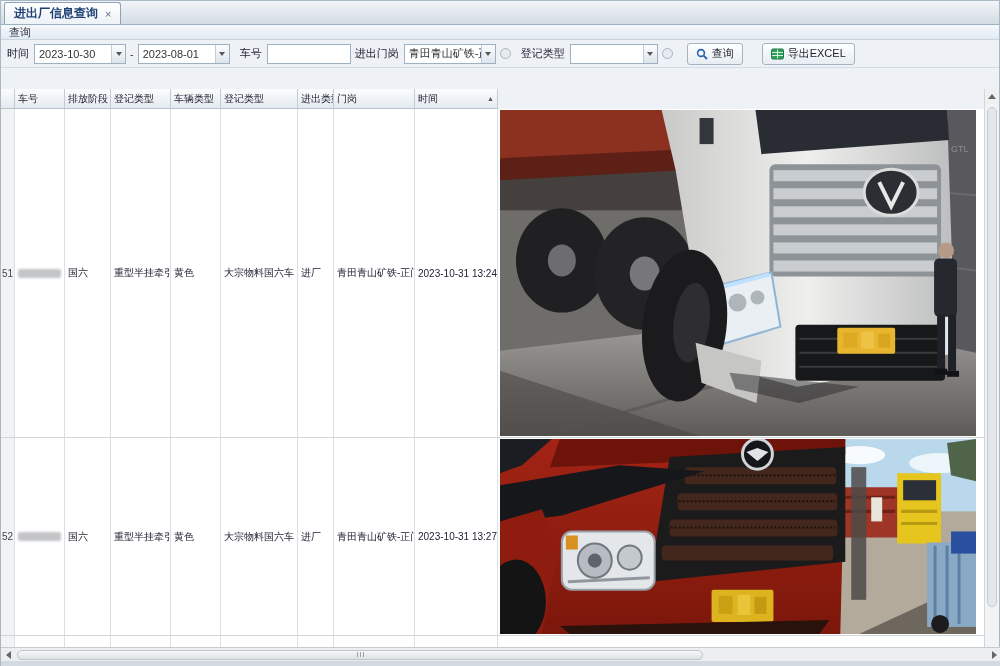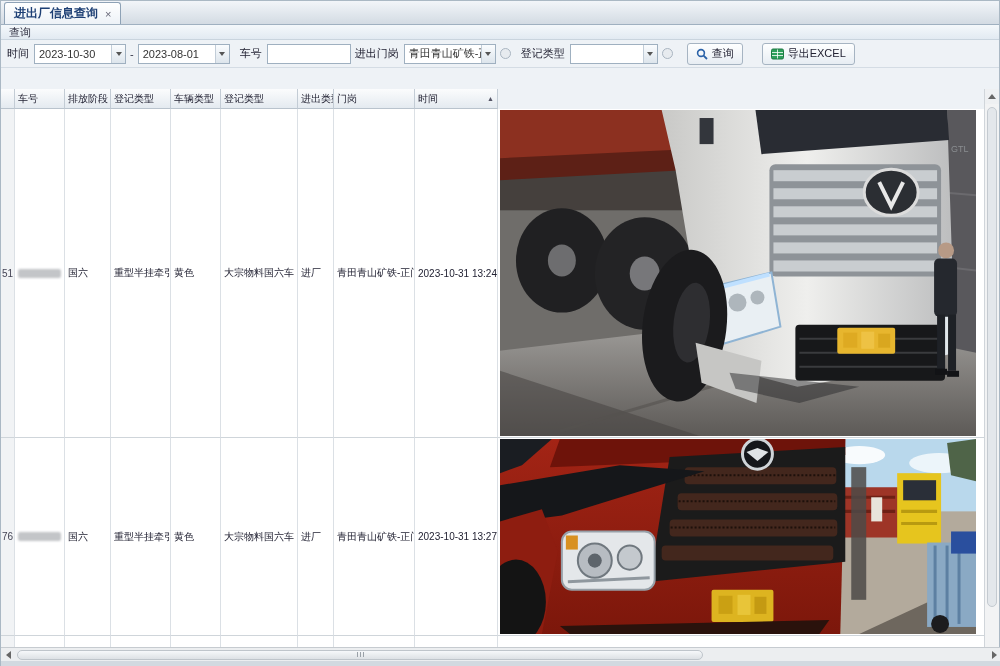--- a/index.html
+++ b/index.html
@@ -212,21 +212,21 @@
           <rect x="435" y="148" width="23" height="58" rx="5" fill="#25282e"></rect>
           <rect x="438" y="204" width="8" height="54" fill="#1e2126"></rect>
           <rect x="449" y="204" width="8" height="56" fill="#1e2126"></rect>
           <rect x="436" y="258" width="12" height="6" fill="#121316"></rect>
           <rect x="448" y="260" width="12" height="6" fill="#121316"></rect>
         </svg>
       </div>
     </div>
 
     <div class="grid-row" style="height:198px">
-      <div class="td rowno">76</div>
+      <div class="td rowno">52</div>
       <div class="td">
           <span class="redact"></span>
         </div>
       <div class="td">国六</div>
       <div class="td">重型半挂牵引车</div>
       <div class="td">黄色</div>
       <div class="td">大宗物料国六车</div>
       <div class="td">进厂</div>
       <div class="td">青田青山矿铁-正门</div>
       <div class="td">2023-10-31 13:27:40</div>

